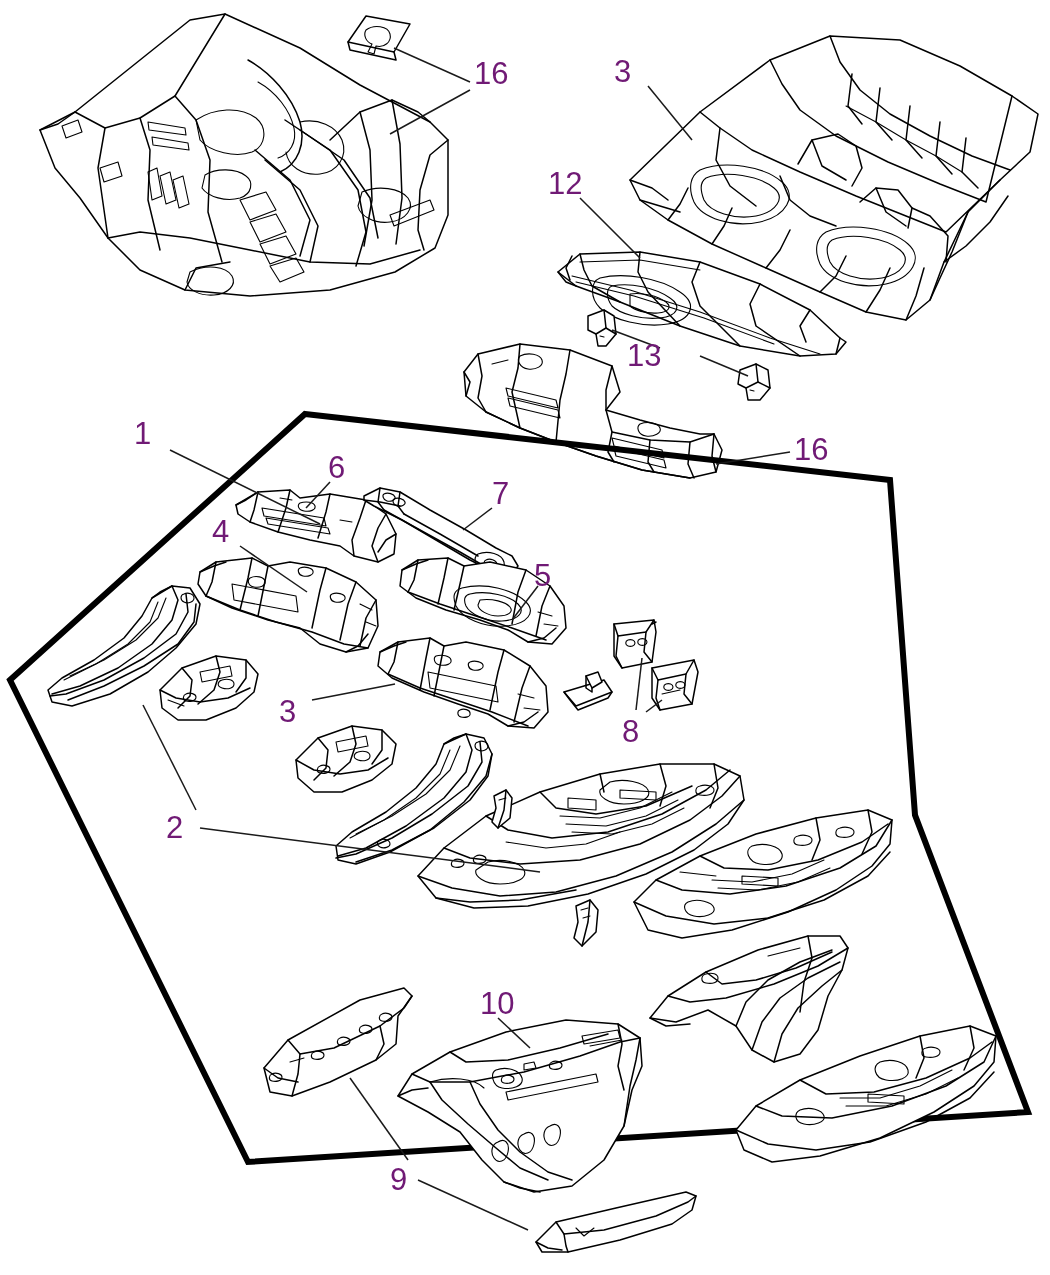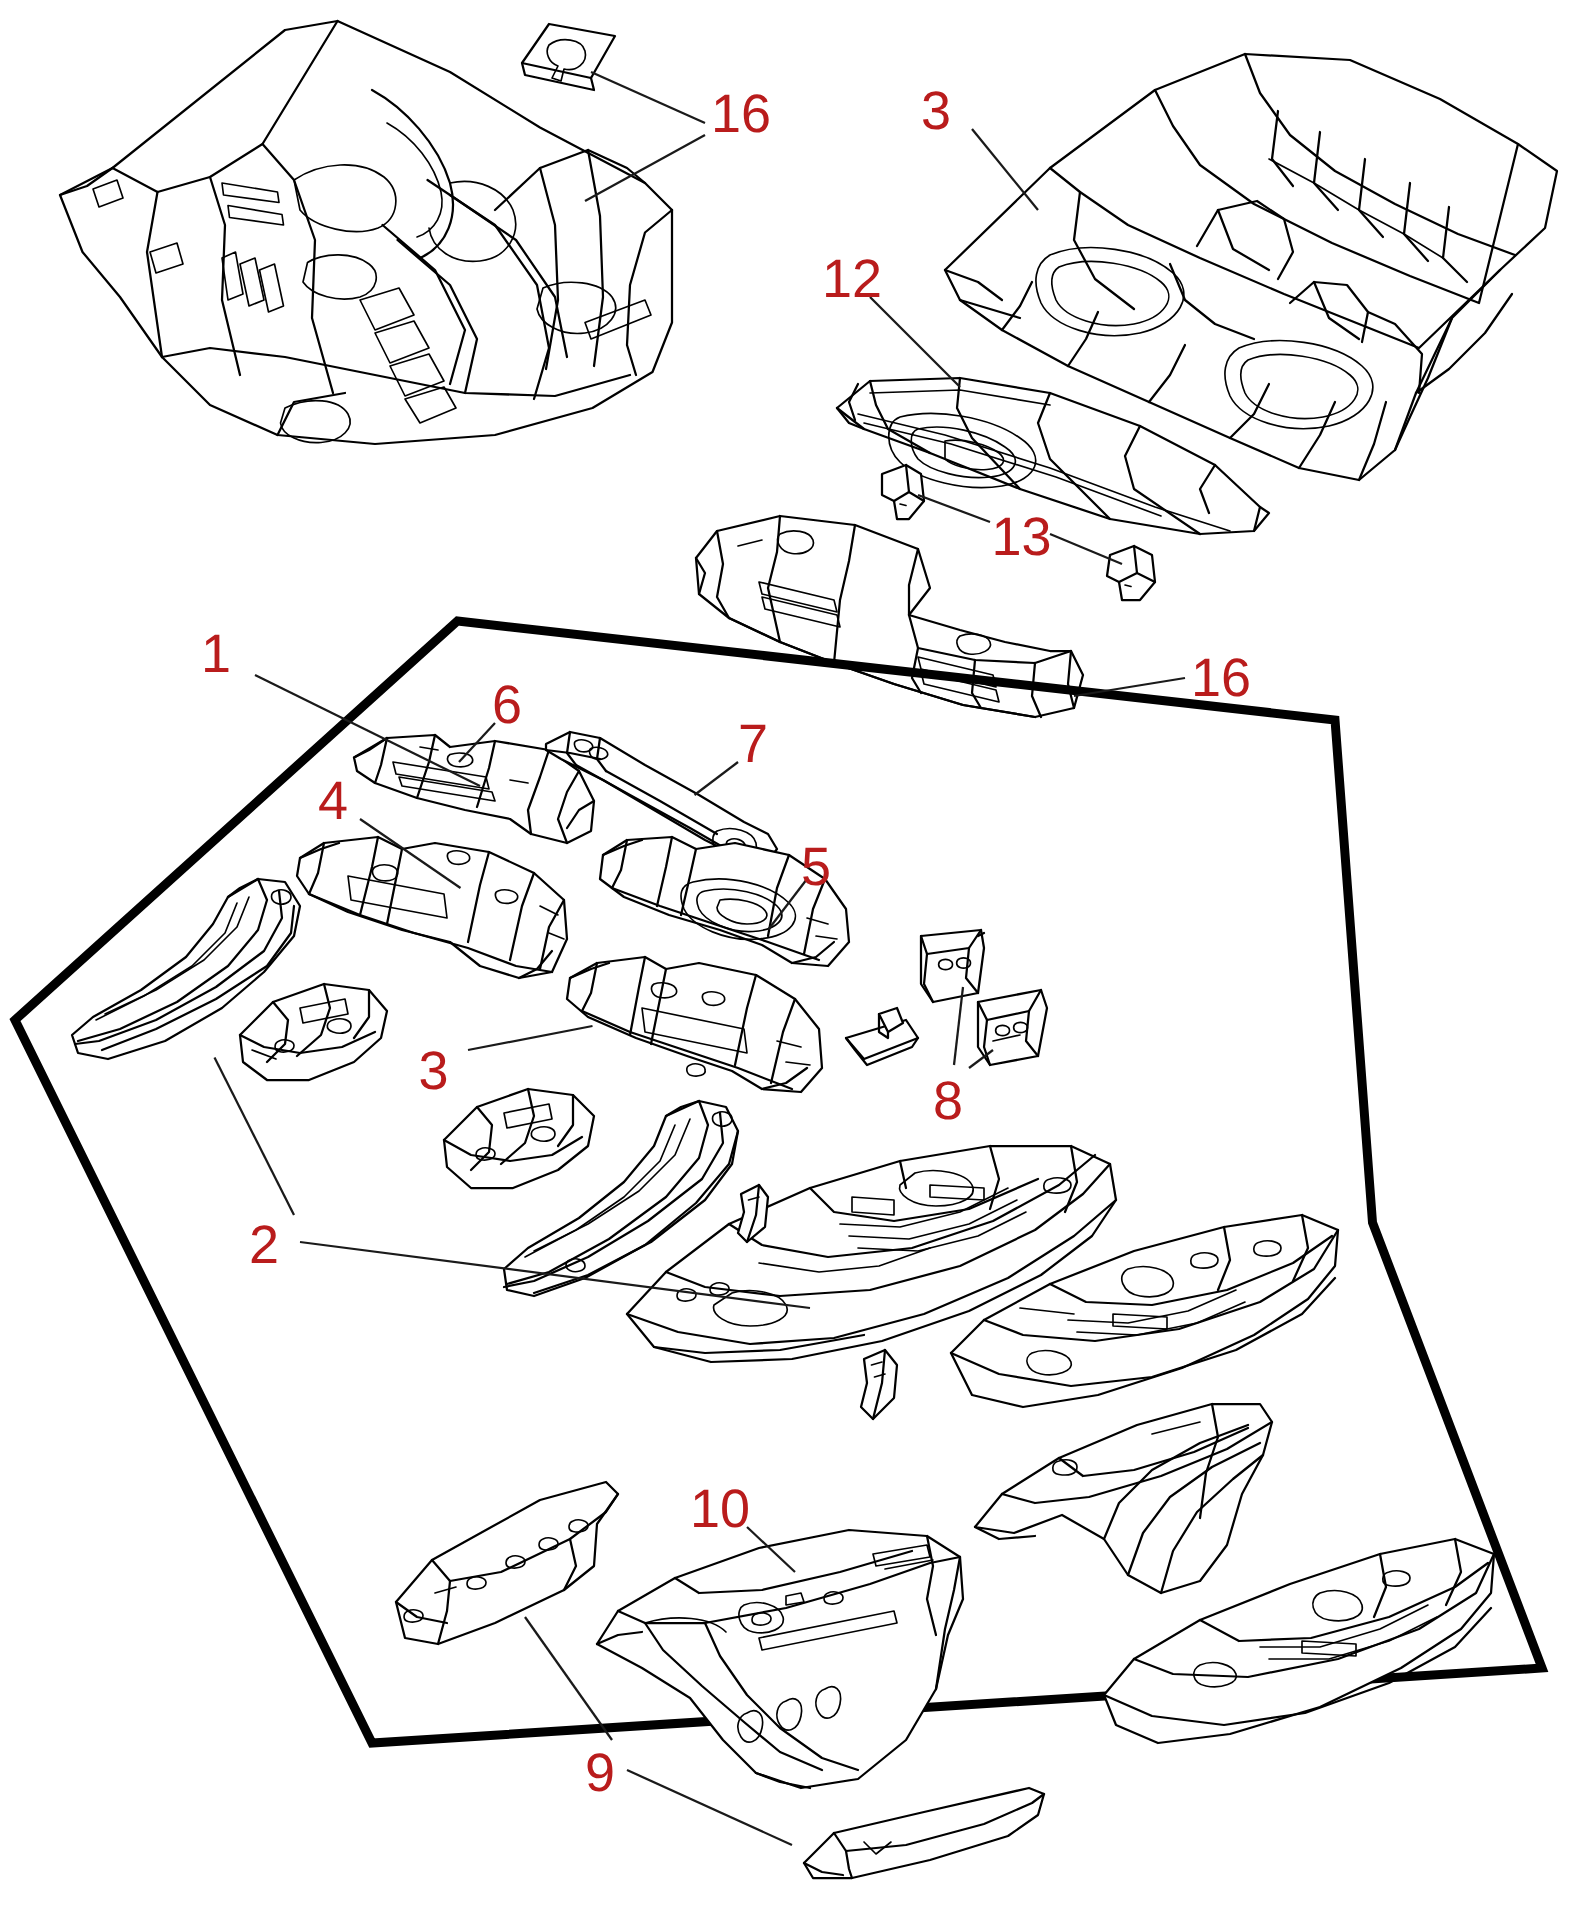--- a/index.html
+++ b/index.html
@@ -20,23 +20,23 @@
   #diagram-svg {
     position: absolute;
     left: 0;
     top: 0;
     width: 1050px;
     height: 1275px;
   }
   .callout-label {
     position: absolute;
     font-family: "Liberation Sans", sans-serif;
-    font-size: 36px;
+    font-size: 31px;
     font-weight: 400;
-    color: #b91c1c;
+    color: #701a75;
     line-height: 1;
     white-space: nowrap;
     user-select: none;
   }
   .part-line   { fill: none; stroke: #000000; stroke-width: 1.5; stroke-linejoin: round; stroke-linecap: round; }
   .part-line-t { fill: none; stroke: #000000; stroke-width: 1.1; stroke-linejoin: round; stroke-linecap: round; }
   .part-fill   { fill: #ffffff; stroke: #000000; stroke-width: 1.5; stroke-linejoin: round; stroke-linecap: round; }
   .leader      { fill: none; stroke: #1a1a1a; stroke-width: 1.5; }
   .frame-outline { fill: none; stroke: #000000; stroke-width: 6; stroke-linejoin: miter; }
 </style>
@@ -504,20 +504,20 @@
 
   <div class="callout-label" style="left:134px; top:418px;">1</div>
   <div class="callout-label" style="left:166px; top:812px;">2</div>
   <div class="callout-label" style="left:279px; top:696px;">3</div>
   <div class="callout-label" style="left:212px; top:516px;">4</div>
   <div class="callout-label" style="left:534px; top:560px;">5</div>
   <div class="callout-label" style="left:328px; top:452px;">6</div>
   <div class="callout-label" style="left:492px; top:478px;">7</div>
   <div class="callout-label" style="left:622px; top:716px;">8</div>
   <div class="callout-label" style="left:390px; top:1164px;">9</div>
-  <div class="callout-label" style="left:460px; top:988px;">10</div>
+  <div class="callout-label" style="left:480px; top:988px;">10</div>
   <div class="callout-label" style="left:794px; top:434px;">16</div>
-  <div class="callout-label" style="left:661px; top:340px;text-align:center;">13</div>
+  <div class="callout-label" style="left:627px; top:340px;text-align:center;">13</div>
   <div class="callout-label" style="left:548px; top:168px;">12</div>
   <div class="callout-label" style="left:614px; top:56px;">3</div>
   <div class="callout-label" style="left:474px; top:58px;">16</div>
 
 </div>
 
 </body></html>

